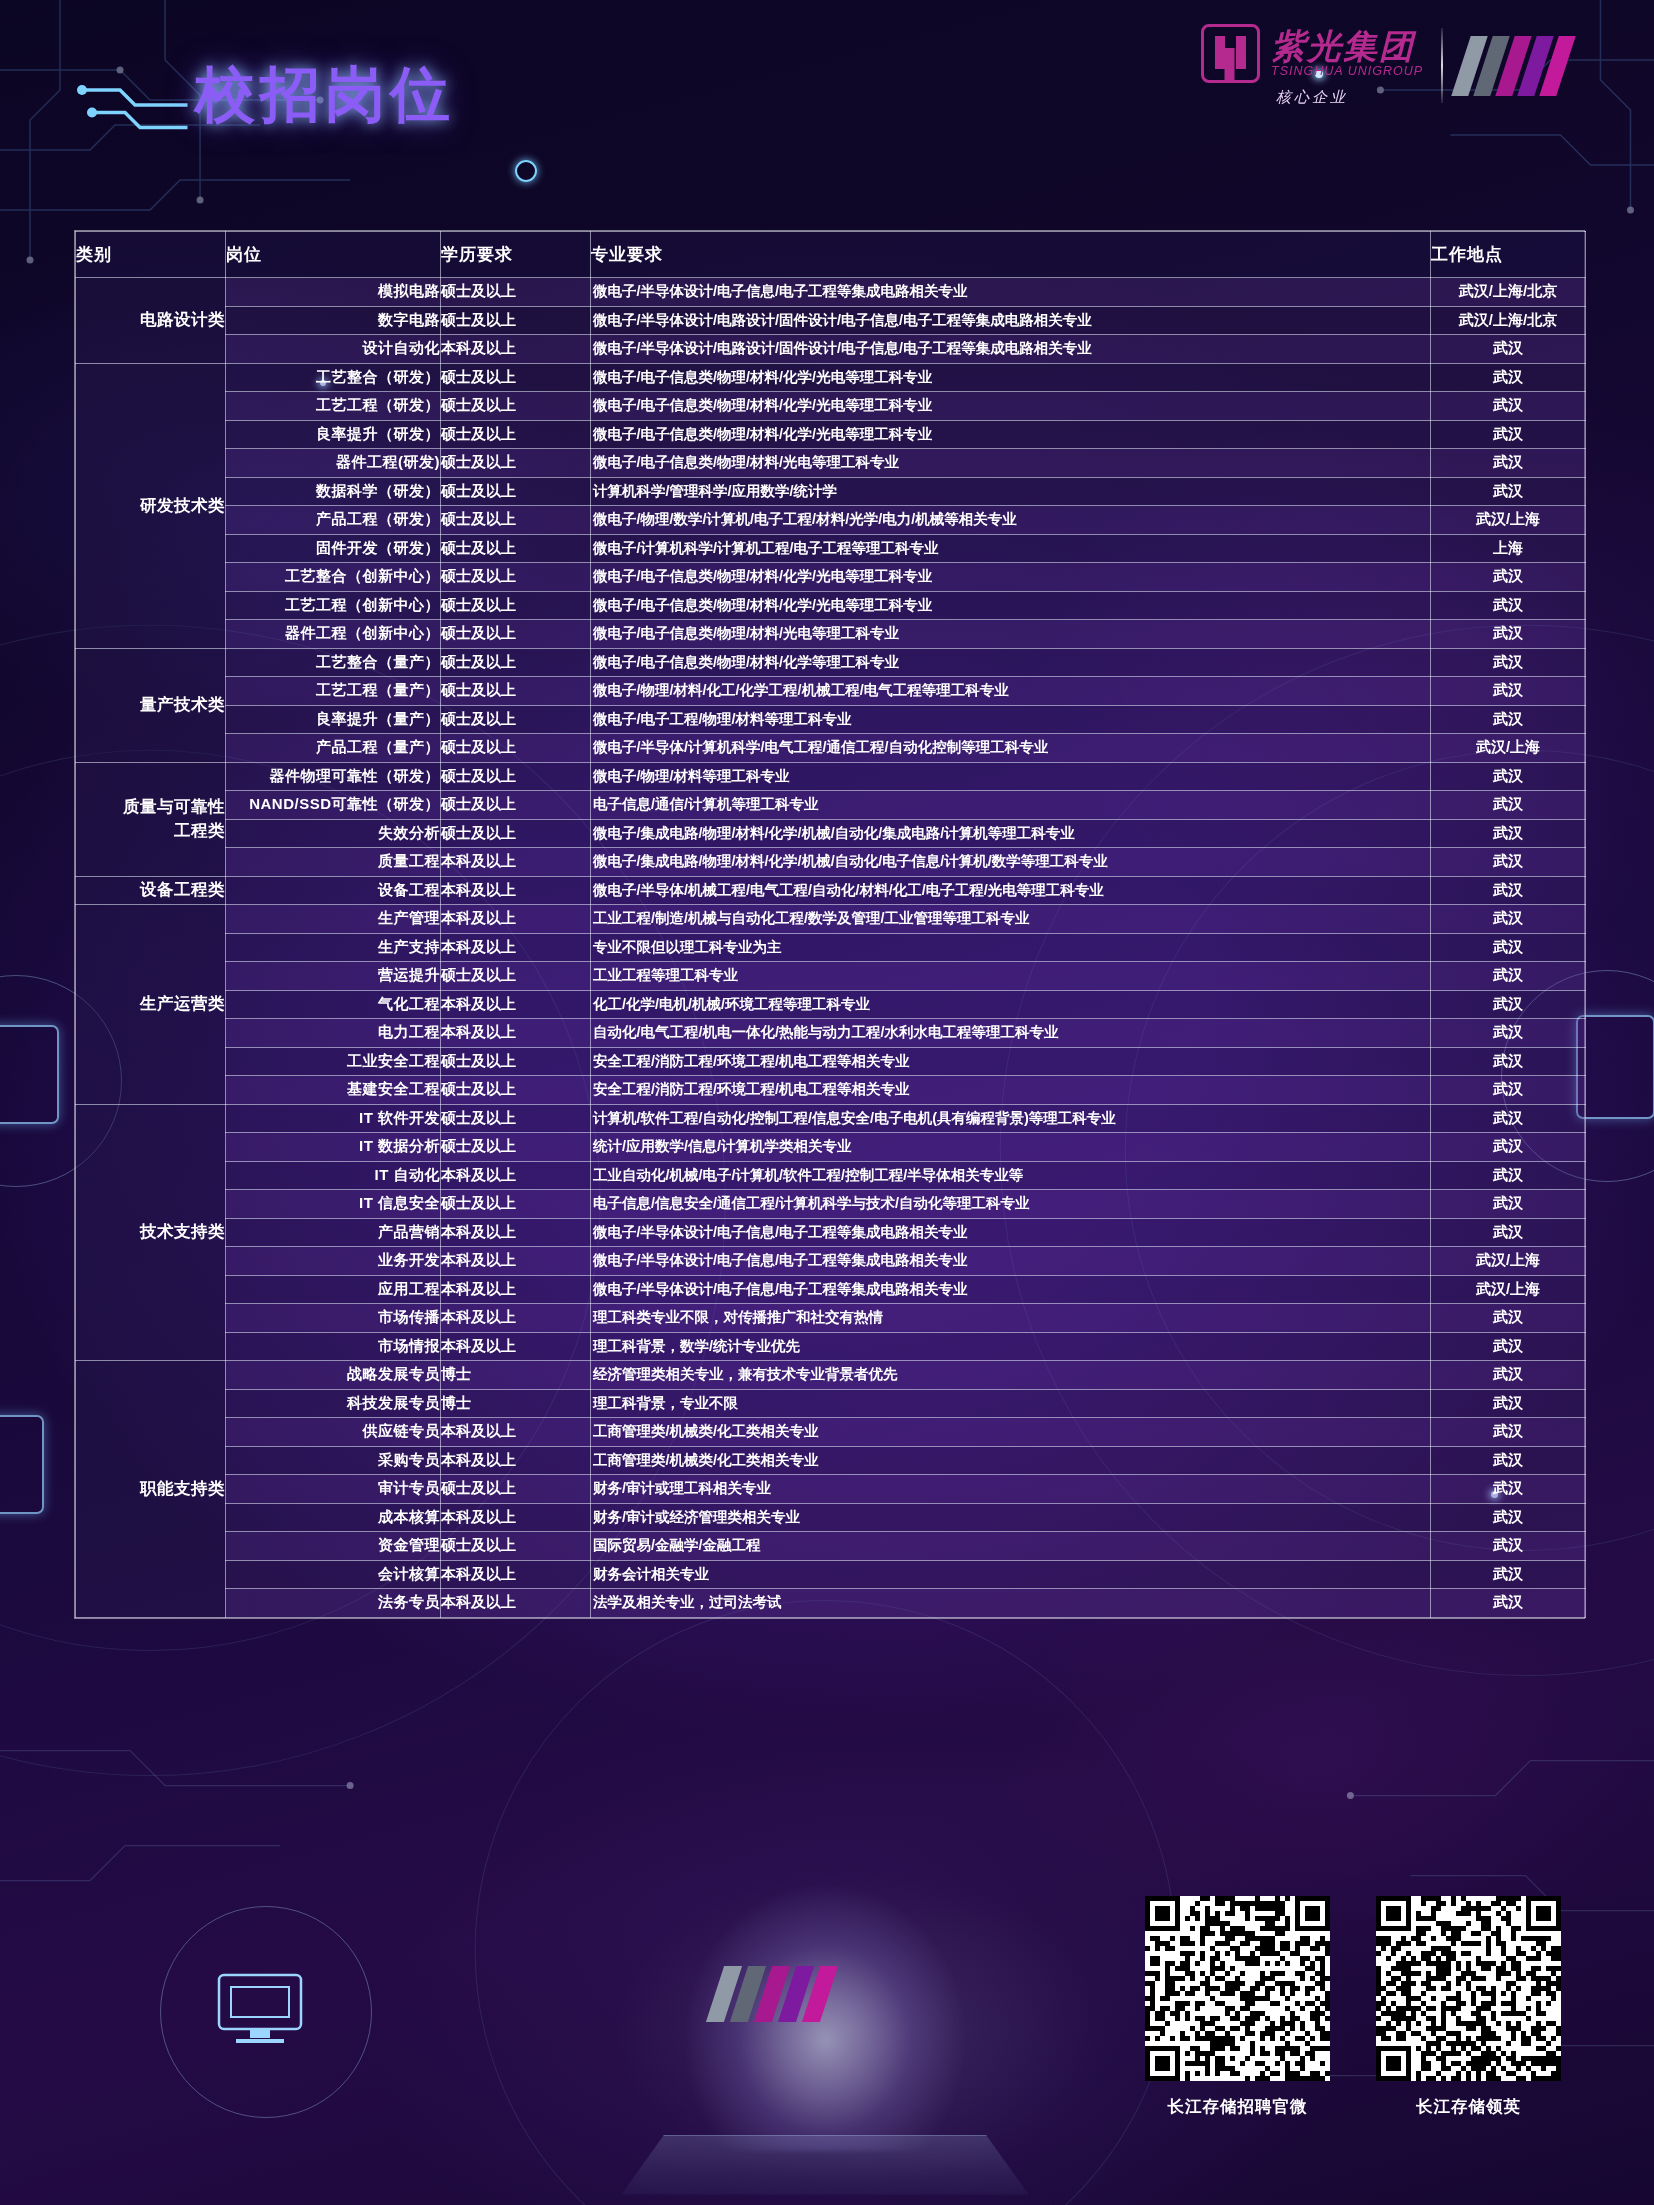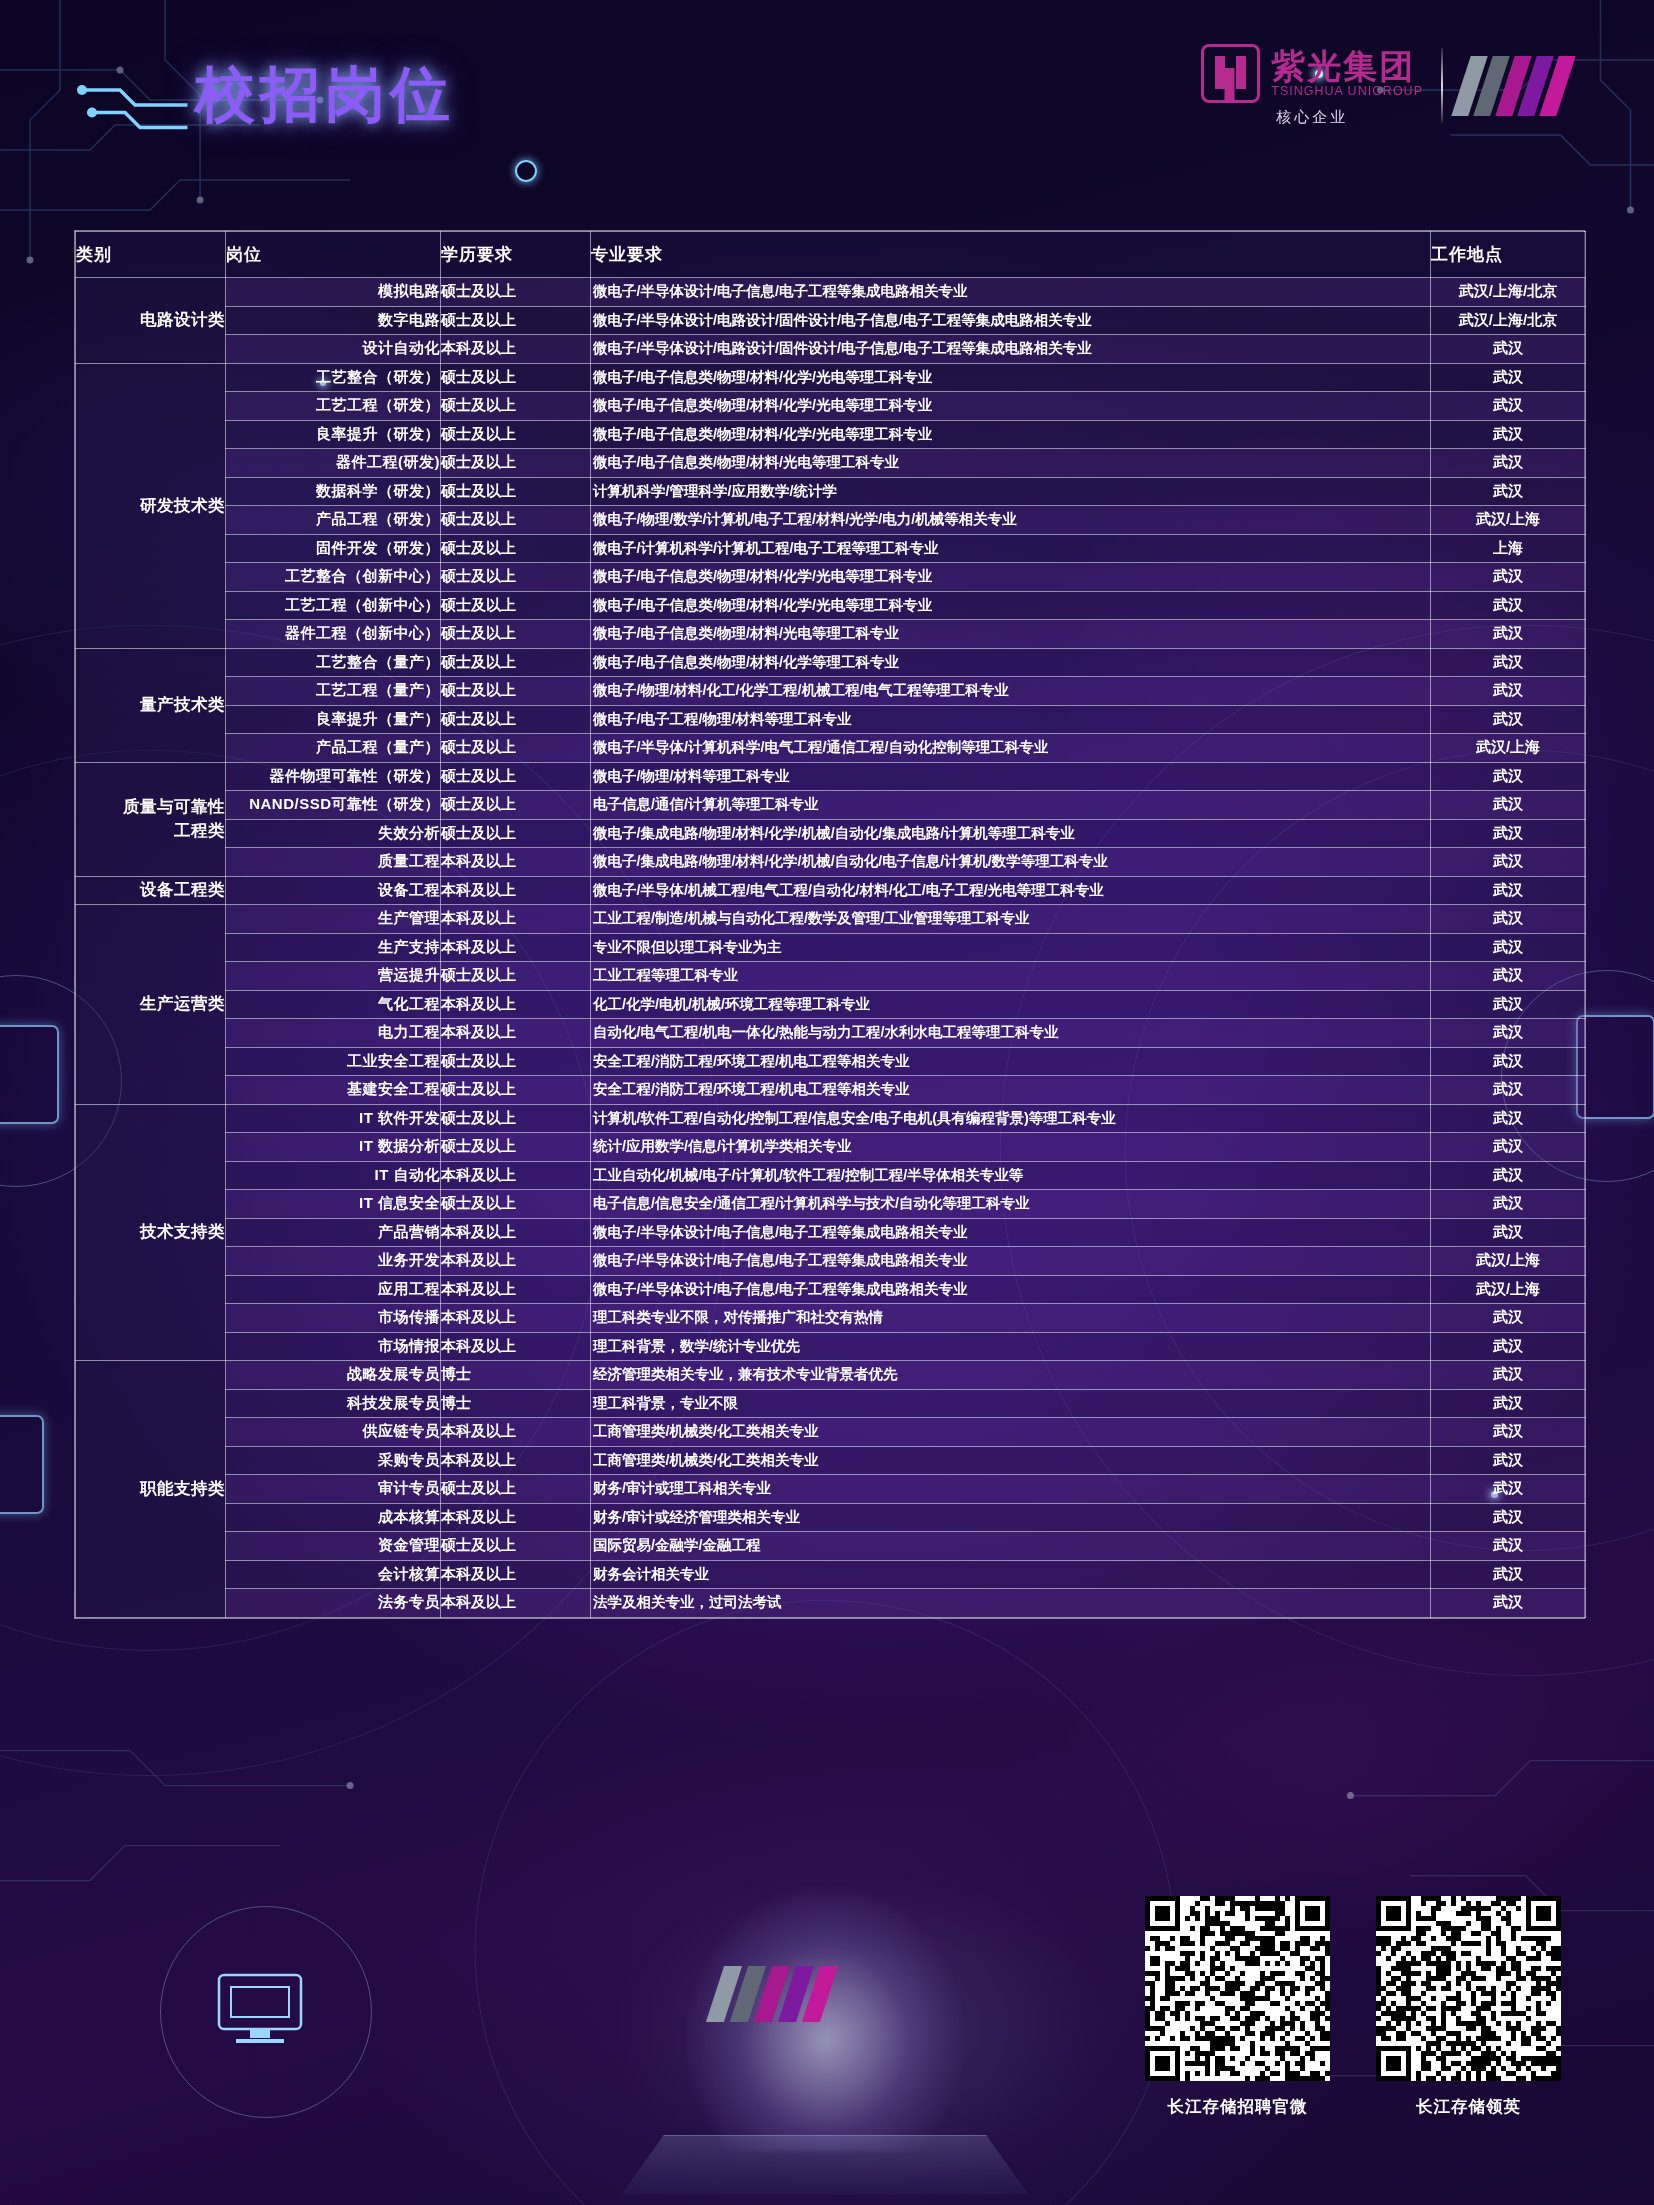--- a/index.html
+++ b/index.html
@@ -78,24 +78,25 @@
     width: 18px; height: 18px;
     border: 2.5px solid #7fd4ff;
     border-radius: 50%;
     box-shadow: 0 0 8px rgba(120,200,255,0.9);
   }
 
   
   .logo-area {
     position: absolute;
     right: 88px;
-    top: 44px;
+    top: 24px;
     display: flex;
     align-items: center;
     gap: 18px;
+    font-style: italic;
   }
   .unigroup-logo {
     display: flex;
     align-items: center;
     gap: 11px;
   }
   .unigroup-mark {
     width: 59px;
     height: 59px;
     border: 3.5px solid #b52a8e;

